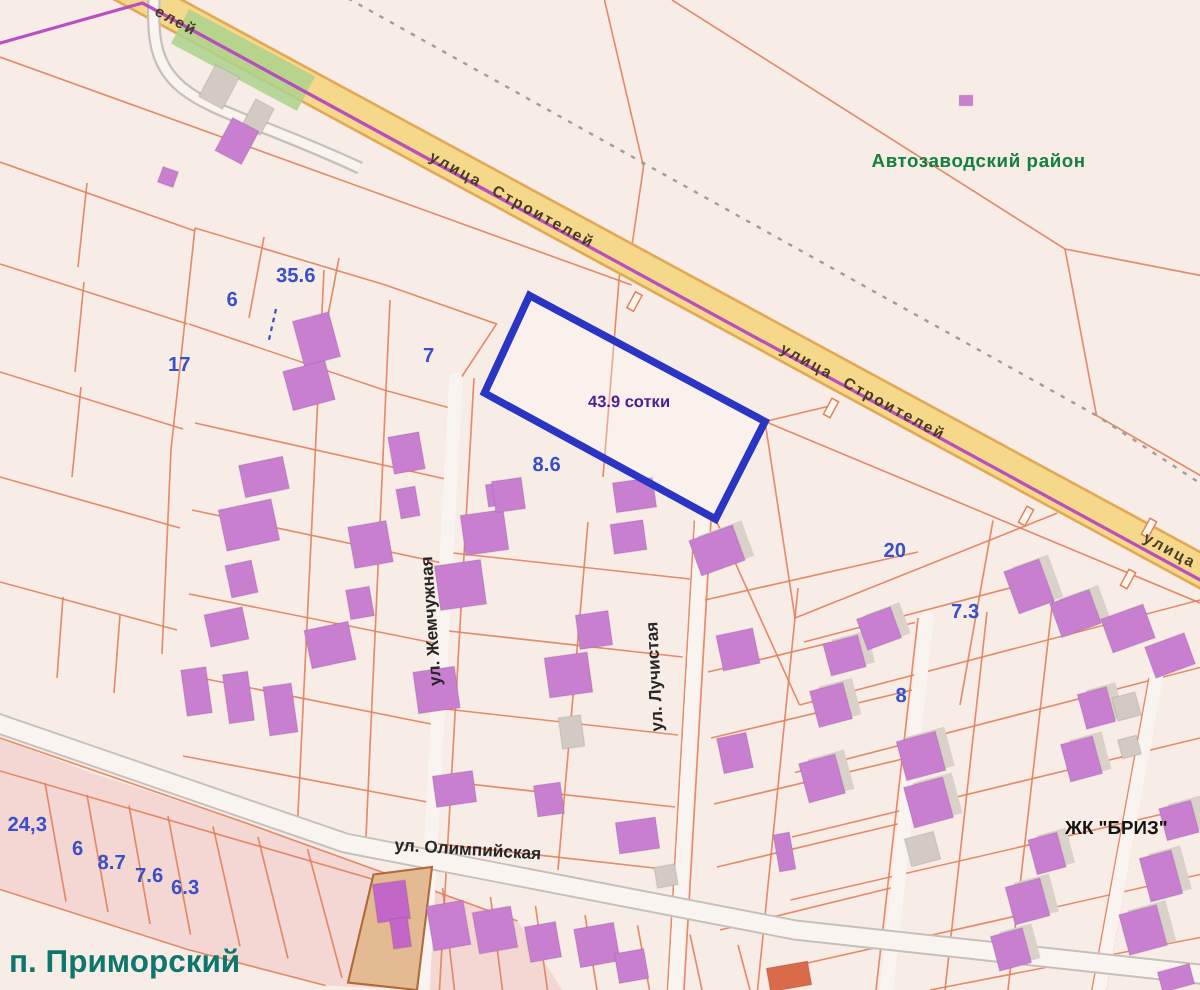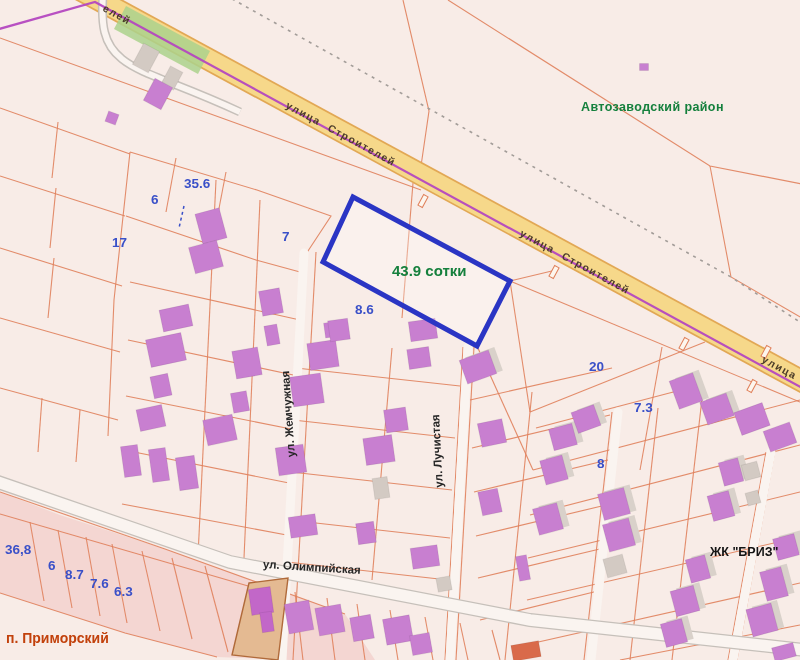--- a/index.html
+++ b/index.html
@@ -6,23 +6,23 @@
   #map{position:relative;width:800px;height:660px;overflow:hidden;background:#f8ece7;
        font-family:"Liberation Sans",sans-serif;}
   #gfx{position:absolute;left:0;top:0;}
   .lbl{position:absolute;white-space:nowrap;pointer-events:none;}
   .plbl{color:#3a50c8;font-weight:600;font-size:13.5px;}
   .roadlbl{color:#4a3b28;font-weight:bold;font-size:10.5px;letter-spacing:1.4px;word-spacing:5px;
            transform-origin:left center;}
   .street{color:#262626;font-weight:bold;font-size:11.5px;}
   .vstreet{width:200px;text-align:center;transform-origin:center center;}
   .district{color:#15803d;font-weight:bold;font-size:12.5px;letter-spacing:.4px;}
-  .settlement{color:#c2410c;font-weight:bold;font-size:14px;}
+  .settlement{color:#0f766e;font-weight:bold;font-size:21px;}
   .complex{color:#141414;font-weight:bold;font-size:12.5px;}
-  .area{color:#15803d;font-weight:bold;font-size:15px;}
+  .area{color:#4c1d95;font-weight:bold;font-size:11px;}
 </style>
 </head>
 <body>
 
 <div id="map">
   <svg id="gfx" width="800" height="660" viewBox="0 0 800 660">
       <polygon points="0,492 60,515 165,549 345,614 375,660 290,660 217,657 125,633 0,593" fill="#f3d4cf" opacity="0.9"></polygon>
       <path d="M403,0 L429,111 L421,166" fill="none" stroke="#e0815c" stroke-width="1.1" opacity="0.9"></path>
       <path d="M448,0 L710,166 L802,184" fill="none" stroke="#e0815c" stroke-width="1.1" opacity="0.9"></path>
       <path d="M710,166 L731,277 L802,318" fill="none" stroke="#e0815c" stroke-width="1.1" opacity="0.9"></path>
@@ -226,18 +226,18 @@
   <div class="lbl street" style="left:263px;top:558px;transform:rotate(3.5deg);transform-origin:left center;">ул. Олимпийская</div>
 
   <div class="lbl plbl" style="left:184px;top:176px;">35.6</div>
   <div class="lbl plbl" style="left:151px;top:192px;">6</div>
   <div class="lbl plbl" style="left:112px;top:235px;">17</div>
   <div class="lbl plbl" style="left:282px;top:229px;">7</div>
   <div class="lbl plbl" style="left:355px;top:302px;text-align:right;">8.6</div>
   <div class="lbl plbl" style="left:589px;top:359px;">20</div>
   <div class="lbl plbl" style="left:634px;top:400px;">7.3</div>
   <div class="lbl plbl" style="left:597px;top:456px;">8</div>
-  <div class="lbl plbl" style="left:5px;top:542px;">36,8</div>
+  <div class="lbl plbl" style="left:5px;top:542px;">24,3</div>
   <div class="lbl plbl" style="left:48px;top:558px;">6</div>
   <div class="lbl plbl" style="left:65px;top:567px;">8.7</div>
   <div class="lbl plbl" style="left:90px;top:576px;text-align:center;">7.6</div>
   <div class="lbl plbl" style="left:114px;top:584px;">6.3</div>
 </div>
 
 </body></html>

